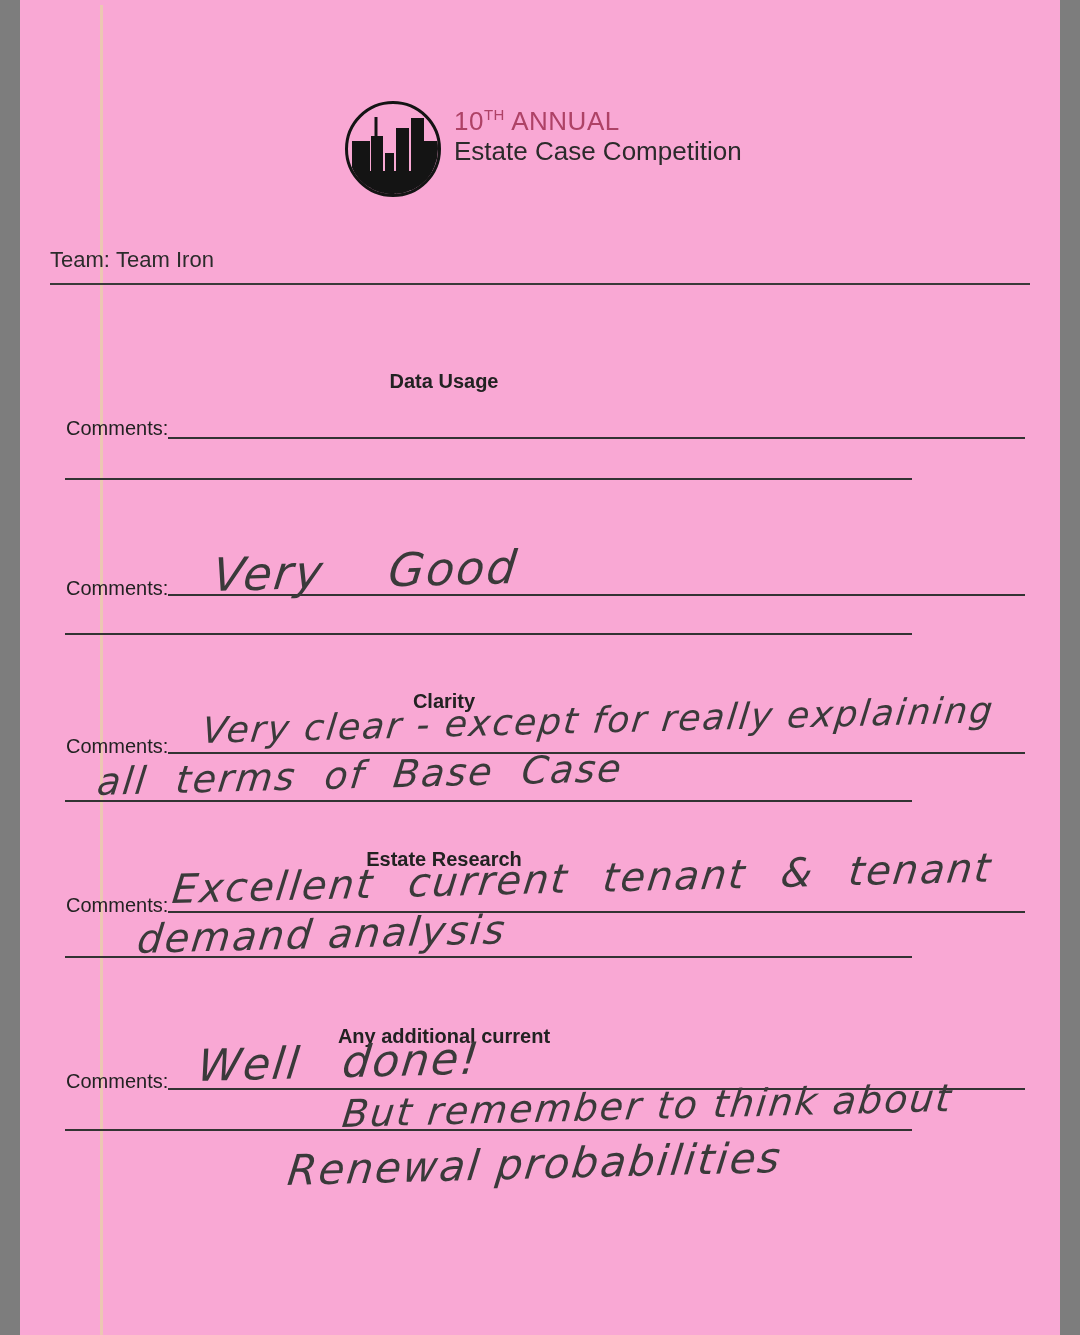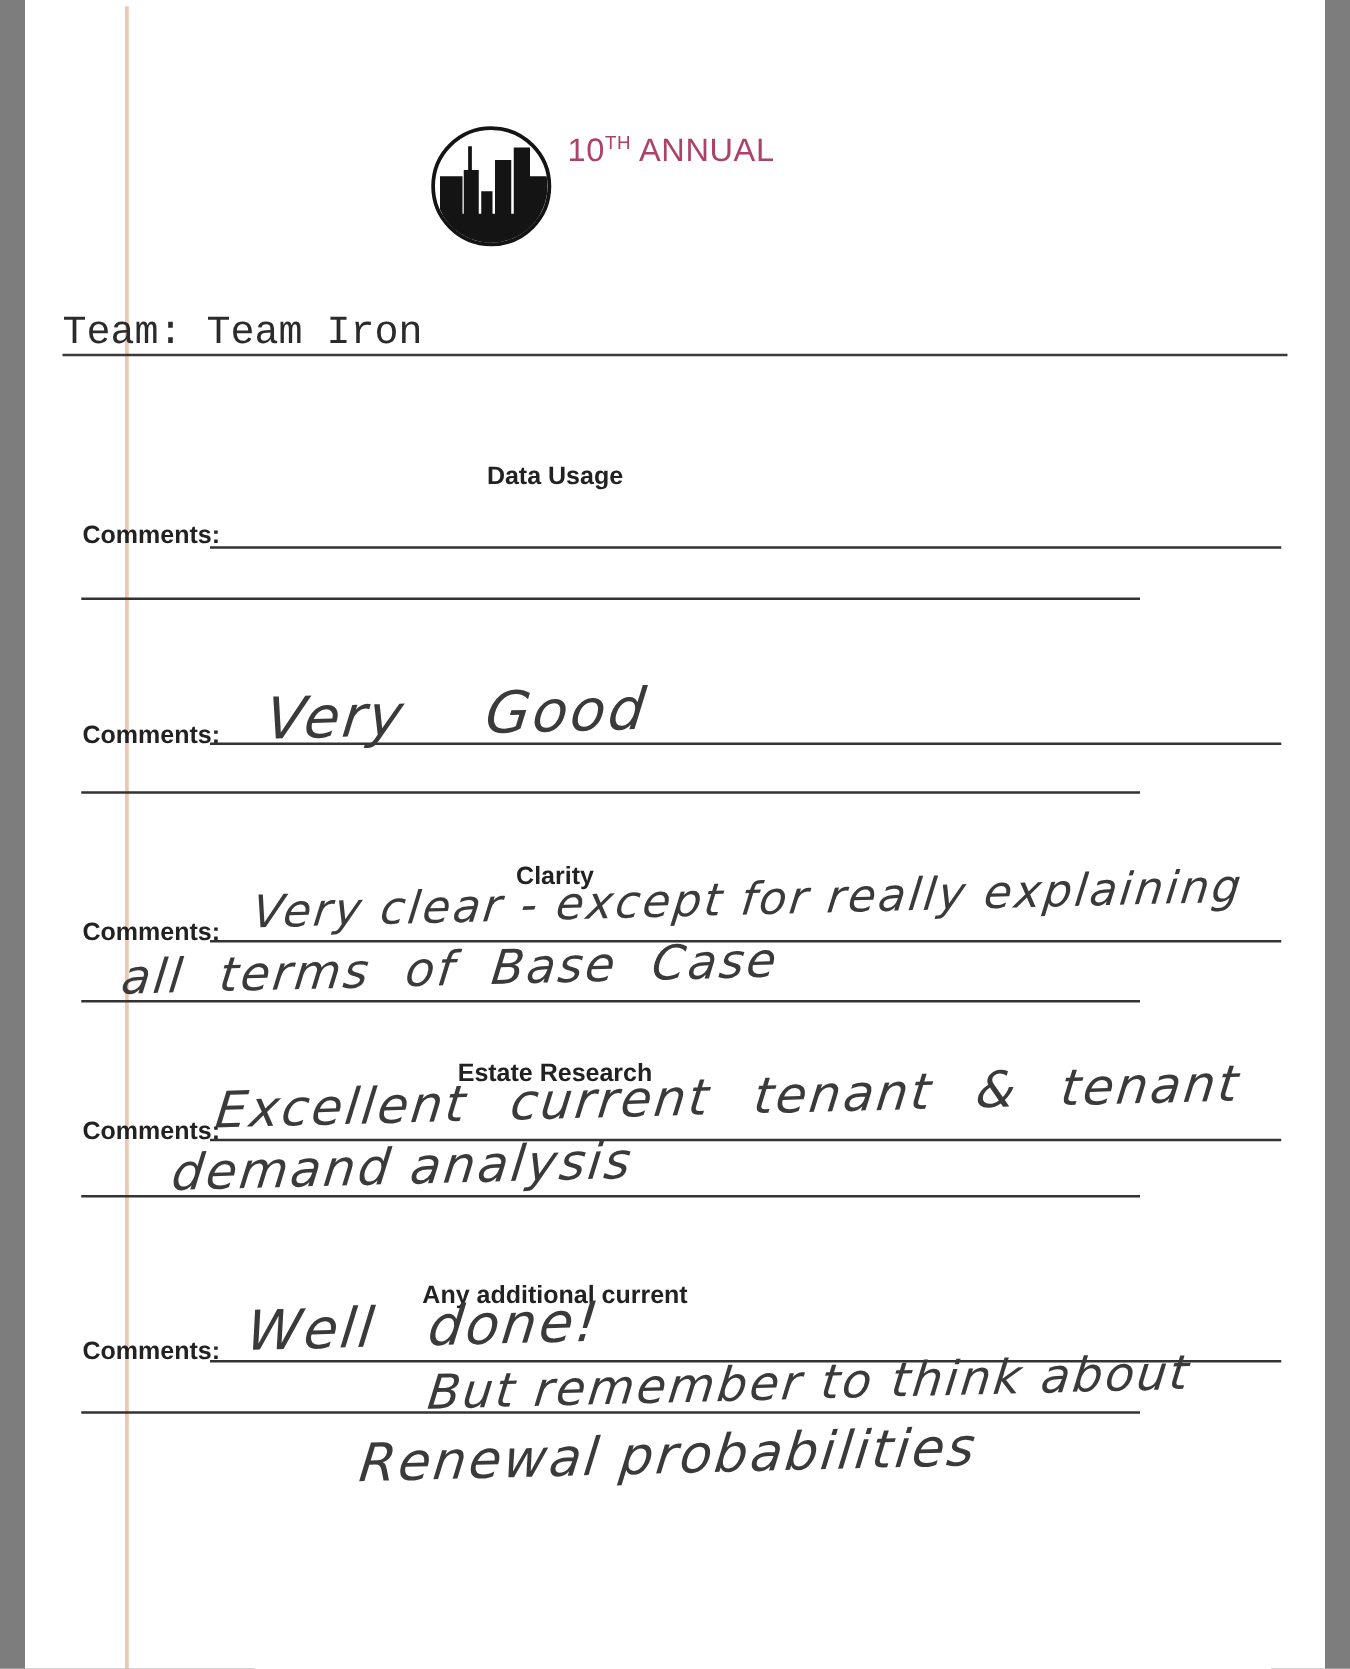--- a/index.html
+++ b/index.html
@@ -4,42 +4,42 @@
 <style>
   html,body{margin:0;padding:0;}
   body{
     width:1080px;height:1335px;
     background:#7d7d7d;
     font-family:"Liberation Sans","DejaVu Sans",sans-serif;
     position:relative;overflow:hidden;
   }
   .page{
     position:absolute;left:20px;top:0;width:1040px;height:1335px;
-    background:#ffffff;
+    background:#f9a8d4;
   }
   .margin-line{
     position:absolute;left:80px;top:5px;width:3px;height:1330px;
     background:#ecc7b3;
   }
   
   .logo{position:absolute;left:323px;top:98px;width:100px;height:102px;}
   .header-text{position:absolute;left:434px;top:100px;line-height:30px;}
   .annual{font-size:26px;color:#ae4266;letter-spacing:0.5px;}
   .annual sup{font-size:15px;vertical-align:super;}
   .title-line{font-size:26px;color:#2b2b2b;}
   
-  .team{position:absolute;left:30px;top:247px;font-size:32px;color:#2b2b2b;font-family:Liberation Mono, monospace;}
+  .team{position:absolute;left:30px;top:247px;font-size:22px;color:#2b2b2b;}
   .team-underline{position:absolute;left:30px;top:283px;width:980px;height:2px;background:#3a3a3a;}
   
   .sec-title{
     position:absolute;left:0;width:848px;text-align:center;
     font-size:20px;font-weight:bold;color:#222;
   }
   .comments-label{
-    position:absolute;left:46px;font-size:20px;color:#222;font-weight:bold;
+    position:absolute;left:46px;font-size:20px;color:#222;
   }
   .rule{position:absolute;height:2px;background:#333;}
   
   .hand{
     position:absolute;
     font-family:"DejaVu Sans",cursive;
     font-style:italic;
     color:#3a3a3a;
     transform:rotate(-1.5deg) skewX(-8deg);
     transform-origin:left bottom;
@@ -69,20 +69,21 @@
         <rect x="53" y="29" width="13" height="75"></rect>
         <rect x="68" y="19" width="13" height="85"></rect>
         <rect x="81" y="42" width="14" height="62"></rect>
         <rect x="0" y="72" width="100" height="32"></rect>
       </g>
       <circle cx="50" cy="50" r="46.5" fill="none" stroke="#141414" stroke-width="3"></circle>
     </svg>
   </div>
   <div class="header-text">
     <div class="annual"><span>10</span><sup>TH</sup><span> ANNUAL</span></div>
+    <div class="title-line">Estate Case Competition</div>
   </div>
 
   <div class="team"><span>Team:</span>&nbsp;<span>Team Iron</span></div>
   <div class="team-underline"></div>
 
   <div class="sec-title" style="top:370px">Data Usage</div>
   <div class="comments-label" style="top:417px">Comments:</div>
   <div class="rule" style="left:148px;top:437px;width:857px"></div>
   <div class="rule" style="left:45px;top:478px;width:847px"></div>
 

